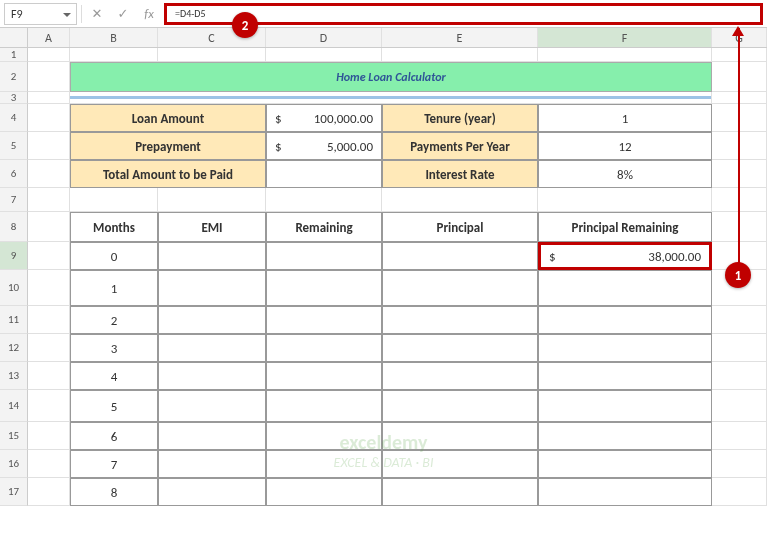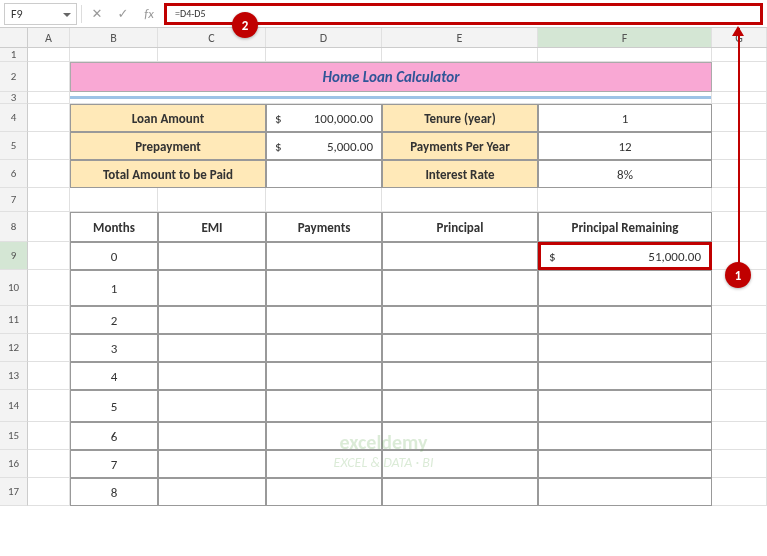--- a/index.html
+++ b/index.html
@@ -26,21 +26,21 @@
 
 
 .cA { width: 42px; }
 .cB { width: 88px; }
 .cC { width: 108px; }
 .cD { width: 116px; }
 .cE { width: 156px; }
 .cF { width: 174px; }
 .cG { width: 55px; }
 
-.title-cell { background: #f9a8d4; color: #2f5597; font-weight: bold; font-style: italic; font-size: 15px; justify-content: center; border: 1px solid #aaa; }
+.title-cell { background: #86efac; color: #2f5597; font-weight: bold; font-style: italic; font-size: 12px; justify-content: center; border: 1px solid #aaa; }
 .title-underbar { height: 3px; background: #9dc3e6; }
 
 .label-cell { background: #ffe9b8; font-weight: bold; justify-content: center; border: 1px solid #999; }
 .data-cell { border: 1px solid #999; justify-content: center; }
 .money-cell { border: 1px solid #999; justify-content: space-between; padding: 0 8px; }
 
 .tbl-header { font-weight: bold; justify-content: center; border: 1px solid #999; text-align: right; }
 .tbl-cell { border: 1px solid #999; justify-content: center; }
 .selected-cell { border: 3px solid #c00000 !important; justify-content: space-between; padding: 0 8px; }
 
@@ -156,36 +156,36 @@
       <div class="cell cE"></div>
       <div class="cell cF"></div>
       <div class="cell cG"></div>
     </div>
 
     <div class="row" style="height:30px;">
       <div class="row-header">8</div>
       <div class="cell cA"></div>
       <div class="cell tbl-header cB">Months</div>
       <div class="cell tbl-header cC">EMI</div>
-      <div class="cell tbl-header cD">Payments</div>
+      <div class="cell tbl-header cD">Remaining</div>
       <div class="cell tbl-header cE">Principal</div>
       <div class="cell tbl-header cF">Principal Remaining</div>
       <div class="cell cG"></div>
     </div>
 
     <div class="row" style="height:28px;">
       <div class="row-header active">9</div>
       <div class="cell cA"></div>
       <div class="cell tbl-cell cB">0</div>
       <div class="cell tbl-cell cC"></div>
       <div class="cell tbl-cell cD"></div>
       <div class="cell tbl-cell cE"></div>
       <div class="cell selected-cell cF">
           <span>$</span>
-          <span>51,000.00</span>
+          <span>38,000.00</span>
         </div>
       <div class="cell cG"></div>
     </div>
 
     <div class="row" style="height:36px;">
       <div class="row-header">10</div>
       <div class="cell cA"></div>
       <div class="cell tbl-cell cB">1</div>
       <div class="cell tbl-cell cC"></div>
       <div class="cell tbl-cell cD"></div>

